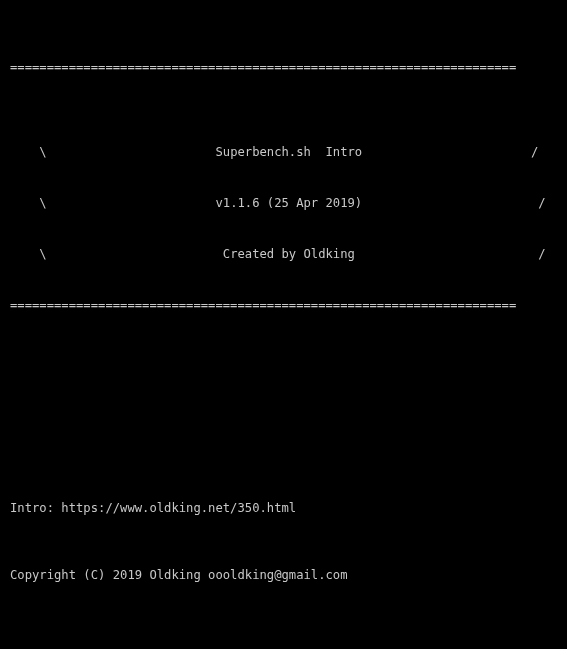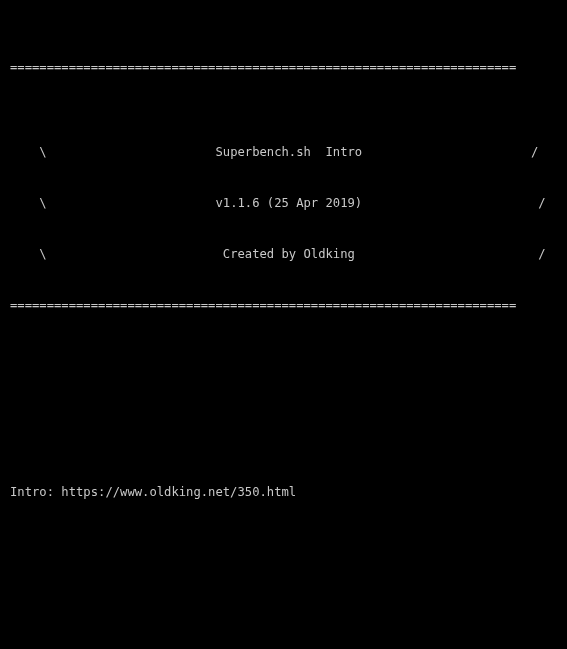--- a/index.html
+++ b/index.html
@@ -17,21 +17,21 @@
     color: #c8c8c8;
     -webkit-font-smoothing: none;
   }
   #terminal {
     padding: 8px 0 0 10px;
     white-space: pre;
   }
   .line { height: 17px; white-space: pre; }
   .rule-eq, .rule-dash { color: #c8c8c8; letter-spacing: 0; }
   .spacer { height: 17px; }
-  .plain  { color: #c8c8c8; }
+  .plain  { color: #c8c8c8; margin-top: 16px; }
   .banner-row { position: relative; }
 </style>
 </head>
 <body>
 
 <div id="terminal">
 
   <div class="line rule-eq">=====================================================================</div>
 
   <div class="line banner-row">
@@ -43,20 +43,21 @@
   <div class="line banner-row">
     <span>\                        Created by Oldking                         /</span>
   </div>
 
   <div class="line rule-eq">=====================================================================</div>
 
   <div class="spacer"></div>
   <div class="spacer"></div>
 
   <div class="line plain">Intro: https://www.oldking.net/350.html</div>
+  <div class="line plain">Copyright (C) 2019 Oldking oooldking@gmail.com</div>
 
   
 
   
   
   
 
   
 
   

